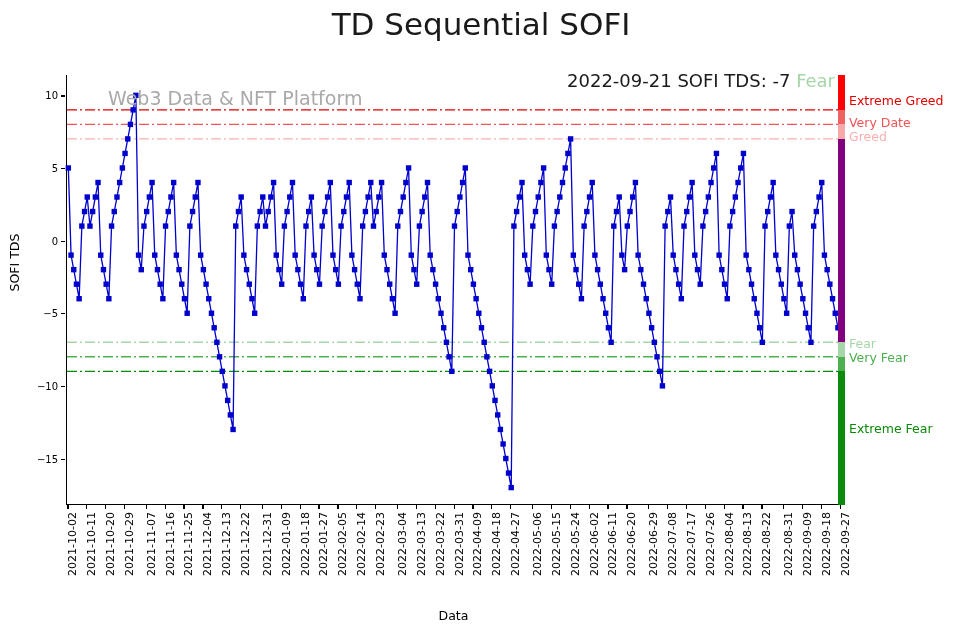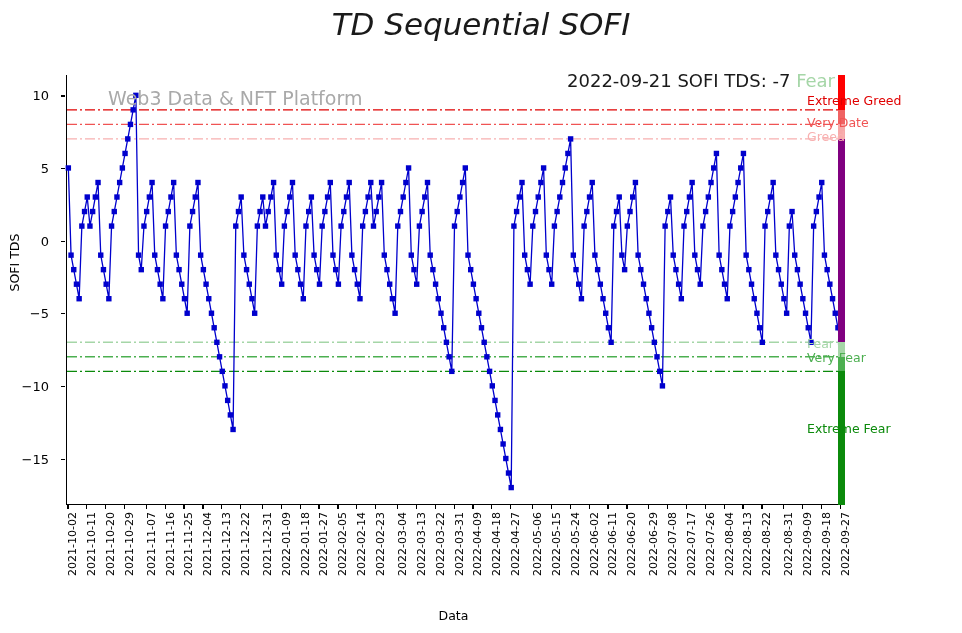--- a/index.html
+++ b/index.html
@@ -19,41 +19,40 @@
   }
   #chart-title {
     position: absolute;
     left: 0; top: 6px;
     width: 962px;
     text-align: center;
     font-size: 31px;
     color: #1a1a1a;
     font-family: "DejaVu Sans", sans-serif;
     letter-spacing: 0px;
-    font-style: italic;
   }
   
   #plot {
     position: absolute;
     left: 66px; top: 75px;
     width: 775px; height: 430px;
     border-left: 1.3px solid #000;
     border-bottom: 1.3px solid #000;
     box-sizing: border-box;
   }
   #plot-svg, #overlay-svg {
     position: absolute; left: 0; top: 0;
     width: 775px; height: 430px;
     overflow: visible;
   }
   .ytick-label {
     position: absolute;
-    right: 9px;
+    right: 0;
     text-align: center;
-    font-size: 13px;
+    font-size: 10px;
     color: #000;
     transform: translateY(-50%);
     white-space: nowrap;
   }
   #ytick-wrap {
     position: absolute;
     left: 0; top: 75px;
     width: 58px; height: 430px;
   }
   .ytick-mark {
@@ -119,21 +118,21 @@
     color: #1a1a1a;
     white-space: nowrap;
   }
   #annotation .sent {
     color: #a5d6a7;
   }
   .side-label {
     position: absolute;
     font-size: 12.5px;
     white-space: nowrap;
-    left: 807px;
+    left: 849px;
   }
   #colorbar {
     position: absolute;
     left: 838px;
     top: 75px;
     width: 7px;
     height: 430px;
   }
   .cbseg { position: absolute; left: 0; width: 7px; }
 </style>

